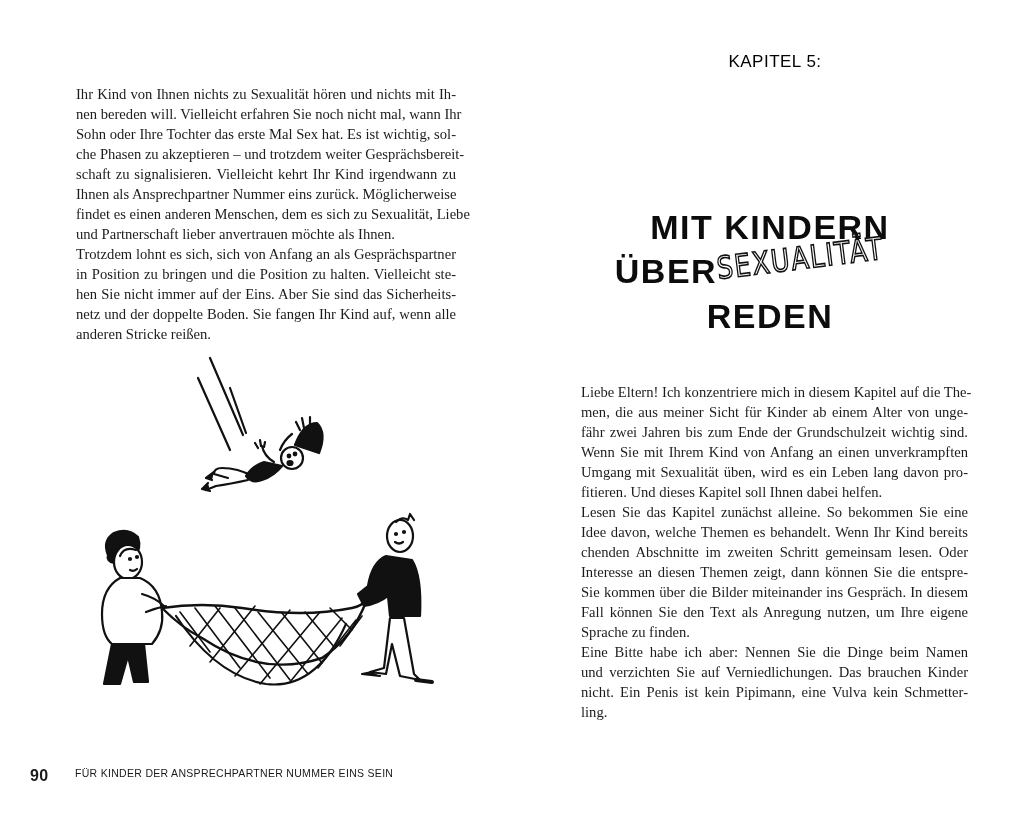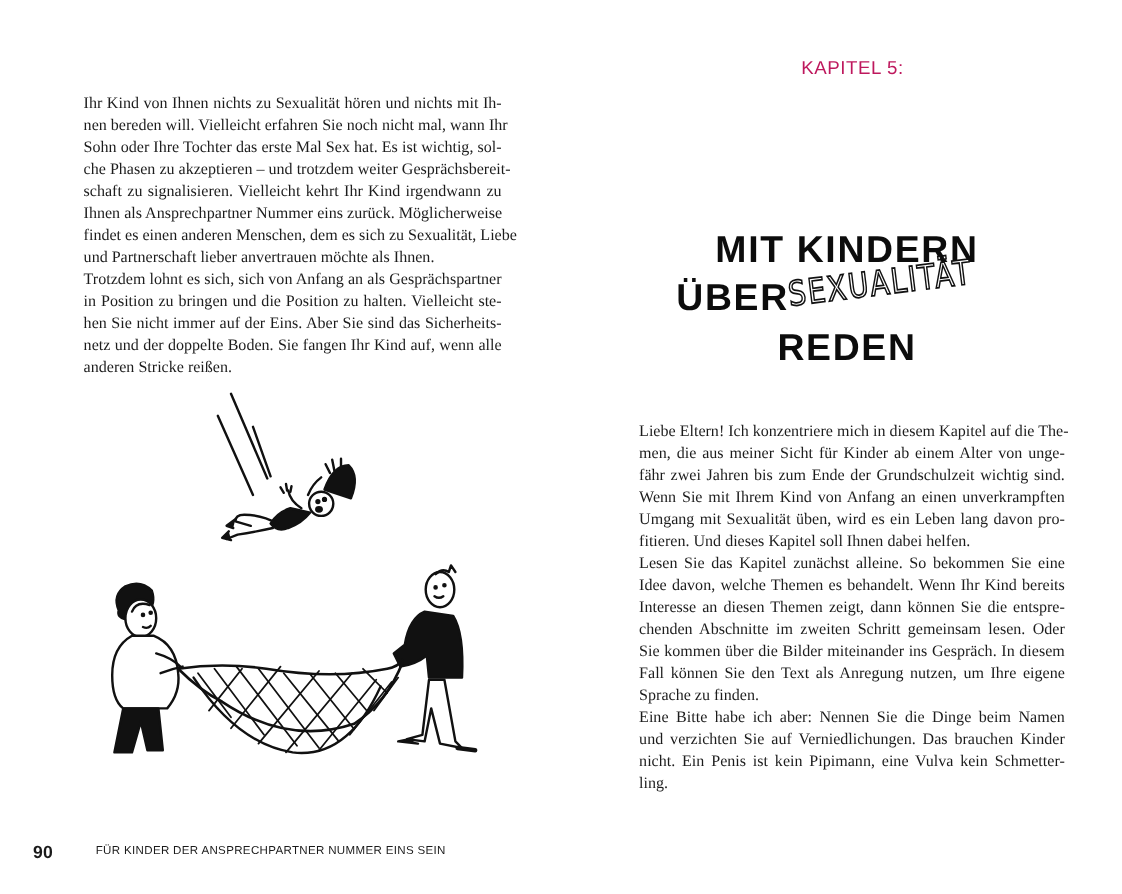--- a/index.html
+++ b/index.html
@@ -19,21 +19,21 @@
   .body-text .line { display: block; white-space: nowrap; text-align: justify; text-align-last: justify; }
   .body-text .line.last { text-align-last: left; }
 
   .left-body { left: 76px; top: 62px; width: 380px; margin-top: 22px; }
   .right-body { left: 71px; top: 382px; width: 387px; }
 
   .chapter-label {
     position: absolute; left: 0; width: 510px; top: 52px;
     text-align: center;
     font-family: "Liberation Sans", "DejaVu Sans", sans-serif;
-    font-size: 17px; letter-spacing: 0.5px; color: #be185d;
+    font-size: 17px; letter-spacing: 0.5px; color: #000000;
     padding-left: 20px; box-sizing: border-box;
   }
   .chapter-title {
     position: absolute; left: 0; width: 510px; top: 205px;
     text-align: center;
     font-family: "Liberation Sans", "DejaVu Sans", sans-serif;
     font-weight: 900; color: #0c0c0c;
     font-size: 34px; line-height: 44px; letter-spacing: 1.5px;
     padding-left: 10px; box-sizing: border-box;
   }
@@ -49,21 +49,21 @@
     margin-left: -8px;
   }
 
   .footer {
     position: absolute; top: 767px;
     font-family: "Liberation Sans", "DejaVu Sans", sans-serif;
     font-size: 10.5px; color: #1a1a1a; letter-spacing: 0.3px;
   }
   .folio { font-weight: 700; font-size: 16px; }
   .folio-left { left: 30px; }
-  .running-head { left: 87px; }
+  .running-head { left: 75px; }
   .folio-right { left: 490px; padding-left: 20px; }
 
   .illustration { position: absolute; left: 90px; top: 350px; width: 360px; height: 345px; }
 </style>
 </head>
 <body>
 
 <div class="spread">
 
   <div class="page page-left">
@@ -157,22 +157,22 @@
 
     <div class="body-text right-body">
       <span class="line">Liebe Eltern! Ich konzentriere mich in diesem Kapitel auf die The-</span>
       <span class="line">men, die aus meiner Sicht für Kinder ab einem Alter von unge-</span>
       <span class="line">fähr zwei Jahren bis zum Ende der Grundschulzeit wichtig sind.</span>
       <span class="line">Wenn Sie mit Ihrem Kind von Anfang an einen unverkrampften</span>
       <span class="line">Umgang mit Sexualität üben, wird es ein Leben lang davon pro-</span>
       <span class="line last">fitieren. Und dieses Kapitel soll Ihnen dabei helfen.</span>
       <span class="line">Lesen Sie das Kapitel zunächst alleine. So bekommen Sie eine</span>
       <span class="line">Idee davon, welche Themen es behandelt. Wenn Ihr Kind bereits</span>
+      <span class="line">chenden Abschnitte im zweiten Schritt gemeinsam lesen. Oder</span>
       <span class="line">Interesse an diesen Themen zeigt, dann können Sie die entspre-</span>
-      <span class="line">chenden Abschnitte im zweiten Schritt gemeinsam lesen. Oder</span>
       <span class="line">Sie kommen über die Bilder miteinander ins Gespräch. In diesem</span>
       <span class="line">Fall können Sie den Text als Anregung nutzen, um Ihre eigene</span>
       <span class="line last">Sprache zu finden.</span>
       <span class="line">Eine Bitte habe ich aber: Nennen Sie die Dinge beim Namen</span>
       <span class="line">und verzichten Sie auf Verniedlichungen. Das brauchen Kinder</span>
       <span class="line">nicht. Ein Penis ist kein Pipimann, eine Vulva kein Schmetter-</span>
       <span class="line last">ling.</span>
     </div>
 
     <span class="footer folio folio-right">91</span>

